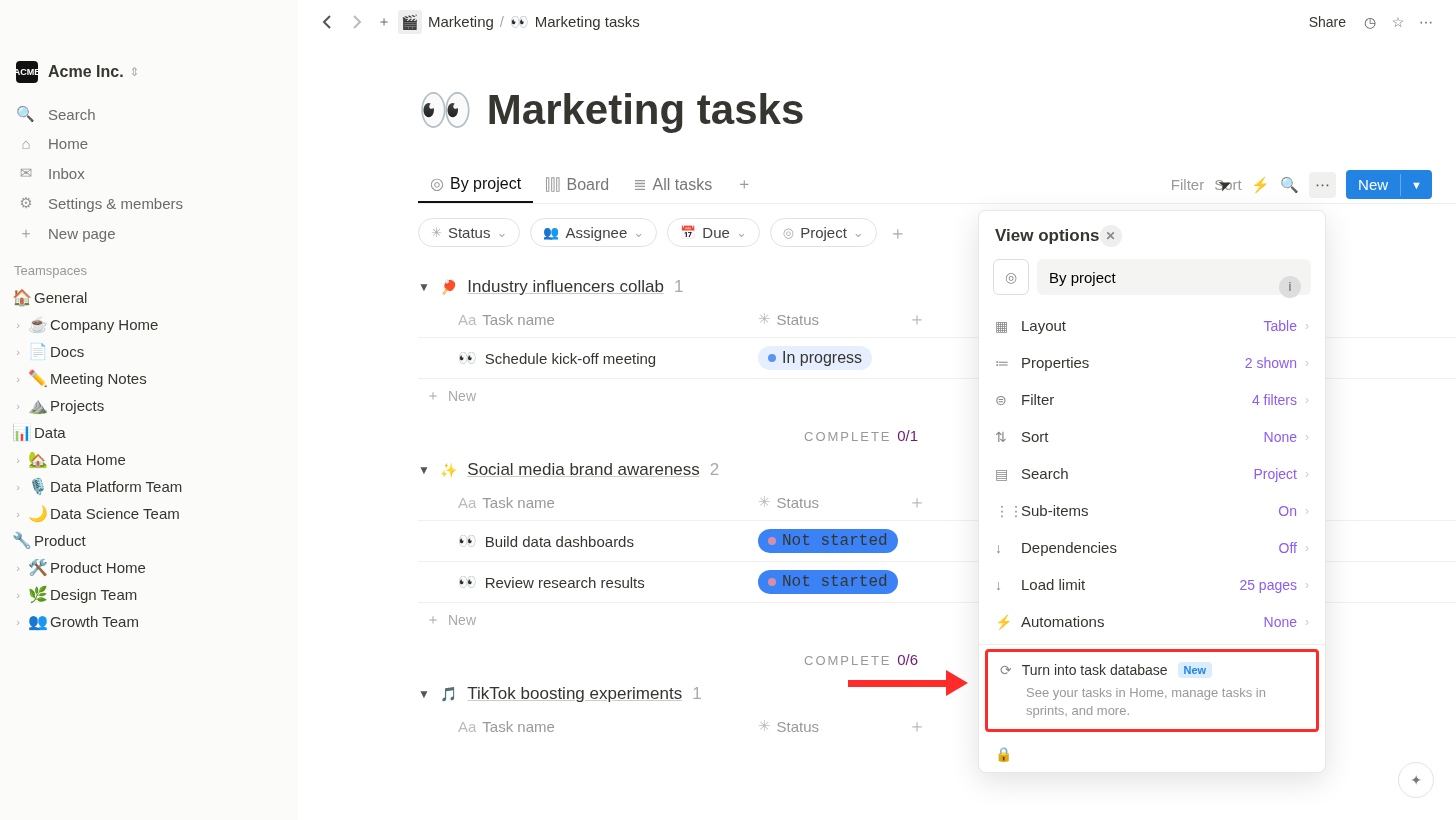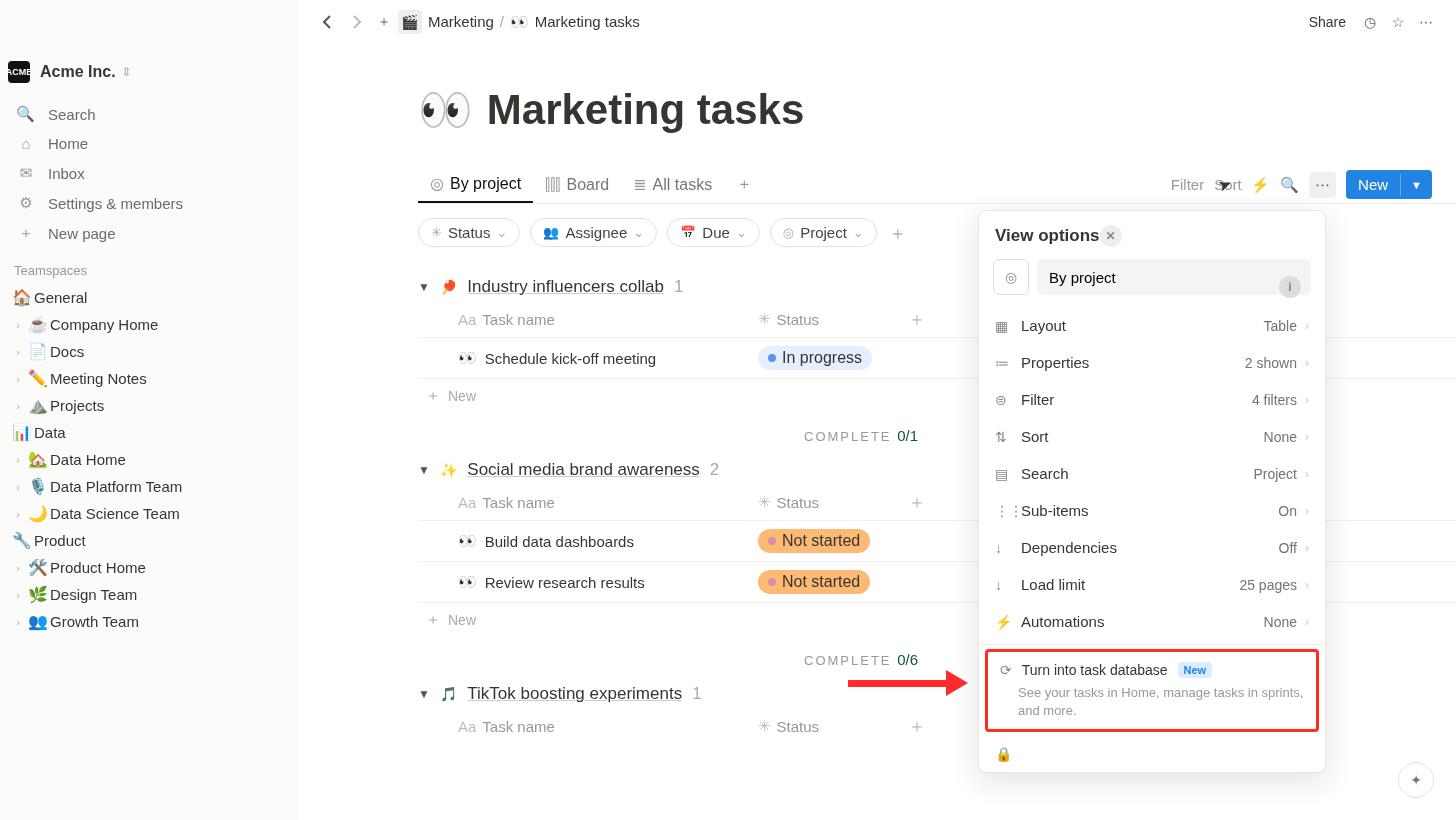--- a/index.html
+++ b/index.html
@@ -2,21 +2,21 @@
 <html><head>
 <meta charset="utf-8">
 <style>
 * { box-sizing: border-box; margin: 0; padding: 0; }
 body { font-family: -apple-system, BlinkMacSystemFont, "Segoe UI", Helvetica, sans-serif; font-size: 14px; color: #37352f; background: #fff; width: 1456px; height: 820px; overflow: hidden; position: relative; }
 .window-controls { position: absolute; top: 16px; left: 16px; display: flex; gap: 8px; }
 .dot { width: 12px; height: 12px; border-radius: 50%; }
 .red { background: #ff5f57; } .yellow { background: #febc2e; } .green { background: #28c840; }
 
 .sidebar { position: absolute; left: 0; top: 0; width: 298px; height: 820px; background: #fbfbfa; padding-top: 55px; overflow-y: auto; }
-.workspace { display: flex; align-items: center; padding: 6px 8px; margin-bottom: 10px; cursor: pointer; }
+.workspace { display: flex; align-items: center; padding: 6px 16px; margin-bottom: 10px; cursor: pointer; }
 .workspace-icon { width: 22px; height: 22px; background: #111; color: #fff; border-radius: 4px; font-size: 9px; font-weight: 700; display: flex; align-items: center; justify-content: center; margin-right: 10px; }
 .workspace-name { font-weight: 600; font-size: 16px; }
 .switcher { color: #aaa; margin-left: 6px; font-size: 12px; }
 .nav-item { display: flex; align-items: center; padding: 6px 14px; color: #6b6b6b; cursor: pointer; font-size: 15px; }
 .nav-item .icon { width: 24px; text-align: center; margin-right: 10px; color: #999; }
 .section-label { padding: 14px 14px 6px; color: #999; font-size: 13px; font-weight: 500; }
 .tree-item { display: flex; align-items: center; padding: 4px 10px; color: #37352f; cursor: pointer; font-size: 15px; }
 .chev { width: 16px; text-align: center; color: #b0b0b0; font-size: 11px; }
 .tree-emoji { width: 24px; text-align: center; font-size: 16px; }
 .tree-item.top { font-weight: 500; }
@@ -58,44 +58,44 @@
 .col-header { display: flex; padding: 6px 0 6px 40px; color: #999; font-size: 15px; align-items: center; }
 .col-name { width: 300px; display: flex; align-items: flex-start; gap: 6px; }
 .col-status { width: 150px; display: flex; align-items: center; gap: 6px; }
 .col-add { color: #bbb; font-size: 18px; cursor: pointer; }
 .row { display: flex; padding: 8px 0 8px 40px; border-top: 1px solid #f0f0ef; align-items: center; }
 .row-name { width: 300px; display: flex; align-items: center; gap: 8px; font-size: 15px; }
 .row-status { width: 170px; }
 .badge { display: inline-flex; align-items: center; gap: 6px; padding: 3px 10px; border-radius: 12px; font-size: 16px; }
 .badge .bdot { width: 8px; height: 8px; border-radius: 50%; }
 .badge.progress { background: #e5efff; } .badge.progress .bdot { background: #5a95ee; }
-.badge.notstarted { background: #fdba74; } .badge.notstarted .bdot { background: #d88fa6; }
+.badge.notstarted { background: #3b82f6; font-family: Liberation Mono, monospace; } .badge.notstarted .bdot { background: #d88fa6; }
 .new-row { display: flex; align-items: center; gap: 8px; padding: 8px 0 8px 8px; color: #aaa; cursor: pointer; border-top: 1px solid #f0f0ef; }
 .complete { text-align: right; color: #999; font-size: 13px; letter-spacing: 2px; padding: 14px 40px 0 0; width: 540px; }
-.complete b { letter-spacing: 0; color: #14532d; font-weight: 500; font-size: 15px; }
+.complete b { letter-spacing: 0; color: #701a75; font-weight: 500; font-size: 15px; }
 
 
 .vopts { position: absolute; right: 130px; top: 210px; width: 348px; background: #fff; border: 1px solid #e8e8e7; border-radius: 8px; box-shadow: 0 8px 30px rgba(0,0,0,.12); }
 .vopts-head { display: flex; align-items: center; padding: 14px 16px 10px; font-size: 17px; font-weight: 600; }
 .close { width: 22px; height: 22px; border-radius: 50%; background: #eee; color: #888; display: flex; align-items: center; justify-content: center; font-size: 12px; cursor: pointer; }
 .vname-row { display: flex; gap: 8px; padding: 2px 14px 12px; }
 .vname-ic { width: 36px; height: 36px; border: 1px solid #ddd; border-radius: 6px; display: flex; align-items: center; justify-content: center; color: #888; }
 .vname-in { flex: 1; height: 36px; background: #f4f4f3; border: none; border-radius: 6px; padding: 0 12px; font-size: 15px; }
 .vname-info { width: 22px; height: 22px; border-radius: 50%; background: #ddd; color: #888; font-weight:700; font-size: 12px; display: flex; align-items: center; justify-content: center; position: absolute; right: 24px; top: 65px; }
 .vrow { display: flex; align-items: center; padding: 10px 16px; cursor: pointer; }
 .vrow .vic { width: 26px; color: #888; }
 .vrow .vlbl { flex: 1; font-size: 15px; }
-.vrow .vval { color: #737373; font-size: 14px; }
+.vrow .vval { color: #8b5cf6; font-size: 14px; }
 .vrow .vchev { color: #ccc; font-size: 12px; margin-left: 8px; }
 .vdiv { height: 1px; background: #eee; margin: 4px 0; }
 .turn-box { border: 3px solid #ff2a2a; border-radius: 4px; margin: 4px 6px; padding: 10px 12px; cursor: pointer; }
 .turn-top { display: flex; align-items: center; gap: 10px; }
 .turn-top .vic { color: #888; }
 .new-pill { background: #d9edff; color: #2383e2; font-size: 11px; font-weight: 600; padding: 2px 6px; border-radius: 4px; }
-.turn-desc { color: #999; font-size: 13px; margin: 6px 0 0 18px; line-height: 1.35; }
+.turn-desc { color: #999; font-size: 13px; margin: 6px 0 0 26px; line-height: 1.35; }
 
 .arrow { position: absolute; right: 488px; top: 675px; width: 120px; height: 18px; }
 .arrow-line { position: absolute; top: 5px; left: 0; width: 100px; height: 7px; background: #ff2a2a; }
 .arrow-head { position: absolute; right: 0; top: -5px; width: 0; height: 0; border-top: 13px solid transparent; border-bottom: 13px solid transparent; border-left: 22px solid #ff2a2a; }
 .cursor-ptr { position: absolute; right: 225px; top: 175px; font-size: 16px; transform: rotate(-20deg); }
 .ai-fab { position:absolute; right: 22px; bottom: 22px; width: 36px; height:36px; border-radius:50%; border:1px solid #e2e2e1; background:#fff; display:flex; align-items:center; justify-content:center; color:#777;}
 svg { display:block; }
 </style>
 </head>
 <body>

